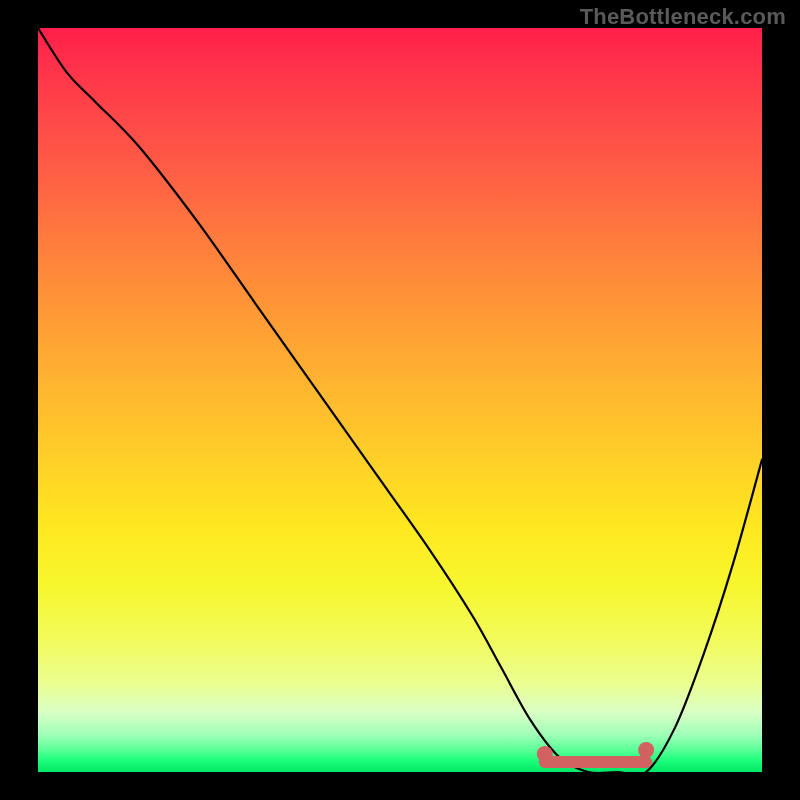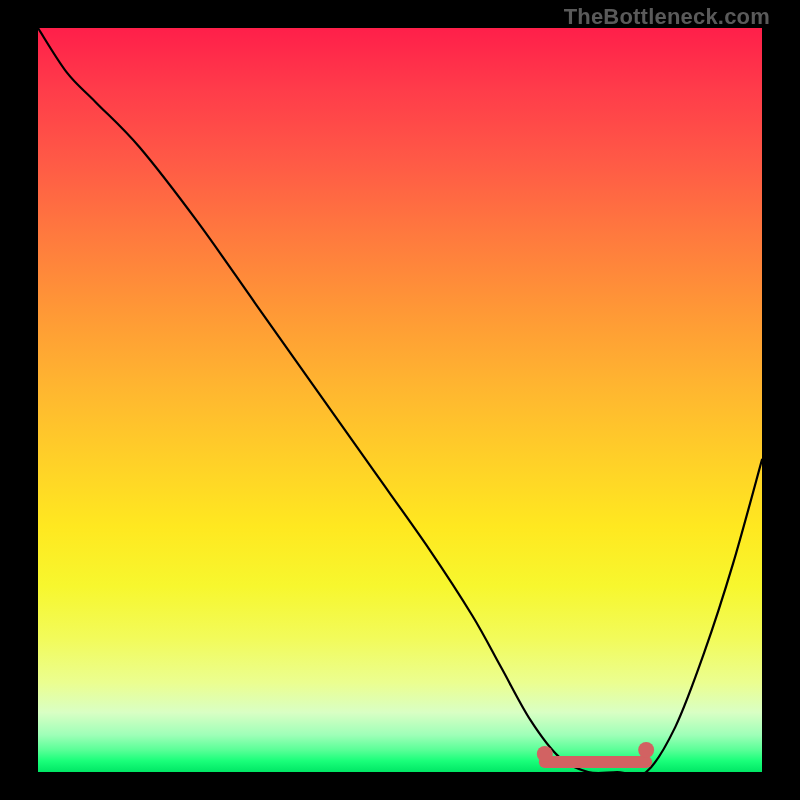--- a/index.html
+++ b/index.html
@@ -13,21 +13,21 @@
   }
   .frame {
     position: relative;
     width: 800px;
     height: 800px;
     background: #000;
   }
   .watermark {
     position: absolute;
     top: 4px;
-    right: 30px;
+    right: 14px;
     color: #5a5a5a;
     font-size: 22px;
     font-weight: 600;
     letter-spacing: 0.2px;
     z-index: 20;
   }
   .plot-area {
     position: absolute;
     left: 38px;
     top: 28px;

